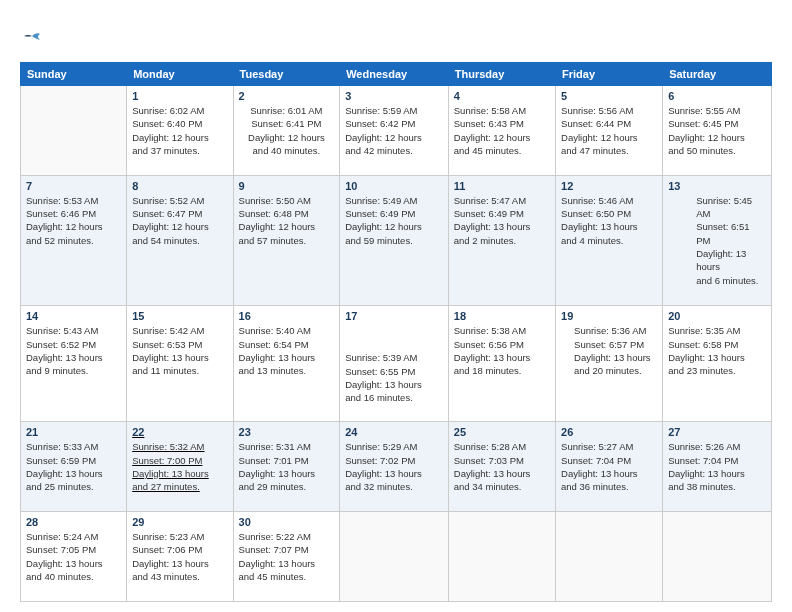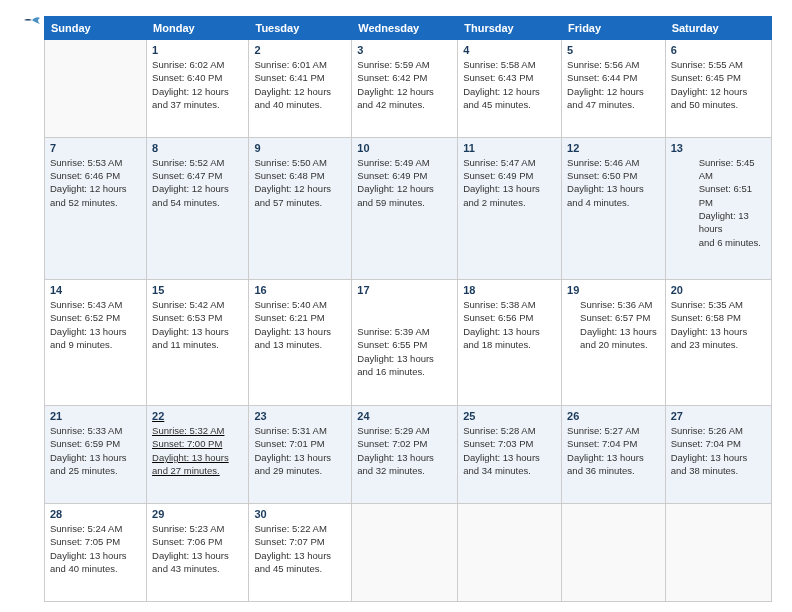--- a/index.html
+++ b/index.html
@@ -6,23 +6,23 @@
     body {
       font-family: Arial, sans-serif;
       background: #fff;
       width: 792px;
       height: 612px;
       overflow: hidden;
     }
     .page {
       width: 792px;
       height: 612px;
-      padding: 16px 20px 10px;
+      padding: 32px 20px 10px;
       display: flex;
-      flex-direction: row;
+      flex-direction: column;
     }
     .header {
       display: flex;
       justify-content: space-between;
       align-items: flex-start;
       margin-bottom: 10px;
     }
     .logo {
       display: flex;
       flex-direction: column;
@@ -137,21 +137,21 @@
           <td class="empty-cell"></td>
           <td style="background: rgb(255, 255, 255);">
             <span class="day-num">1</span>
             <div class="day-info" style="white-space: pre-line;">Sunrise: 6:02 AM
 Sunset: 6:40 PM
 Daylight: 12 hours
 and 37 minutes.</div>
           </td>
           <td style="background: rgb(255, 255, 255);">
             <span class="day-num">2</span>
-            <div class="day-info" style="white-space: pre-line;">Sunrise: 6:01 AM
+            <div class="day-info" style="white-space: pre-line; text-align: center;">Sunrise: 6:01 AM
 Sunset: 6:41 PM
 Daylight: 12 hours
 and 40 minutes.</div>
           </td>
           <td style="background: rgb(255, 255, 255);">
             <span class="day-num">3</span>
             <div class="day-info" style="white-space: pre-line;">Sunrise: 5:59 AM
 Sunset: 6:42 PM
 Daylight: 12 hours
 and 42 minutes.</div>
@@ -240,21 +240,21 @@
           <td style="background: rgb(255, 255, 255);">
             <span class="day-num">15</span>
             <div class="day-info" style="white-space: pre-line;">Sunrise: 5:42 AM
 Sunset: 6:53 PM
 Daylight: 13 hours
 and 11 minutes.</div>
           </td>
           <td style="background: rgb(255, 255, 255);">
             <span class="day-num">16</span>
             <div class="day-info" style="white-space: pre-line;">Sunrise: 5:40 AM
-Sunset: 6:21 PM
+Sunset: 6:54 PM
 Daylight: 13 hours
 and 13 minutes.</div>
           </td>
           <td style="background: rgb(255, 255, 255);">
             <span class="day-num">17</span>
             <div class="day-info" style="white-space: pre-line; margin-top: 29px;">Sunrise: 5:39 AM
 Sunset: 6:55 PM
 Daylight: 13 hours
 and 16 minutes.</div>
           </td>

